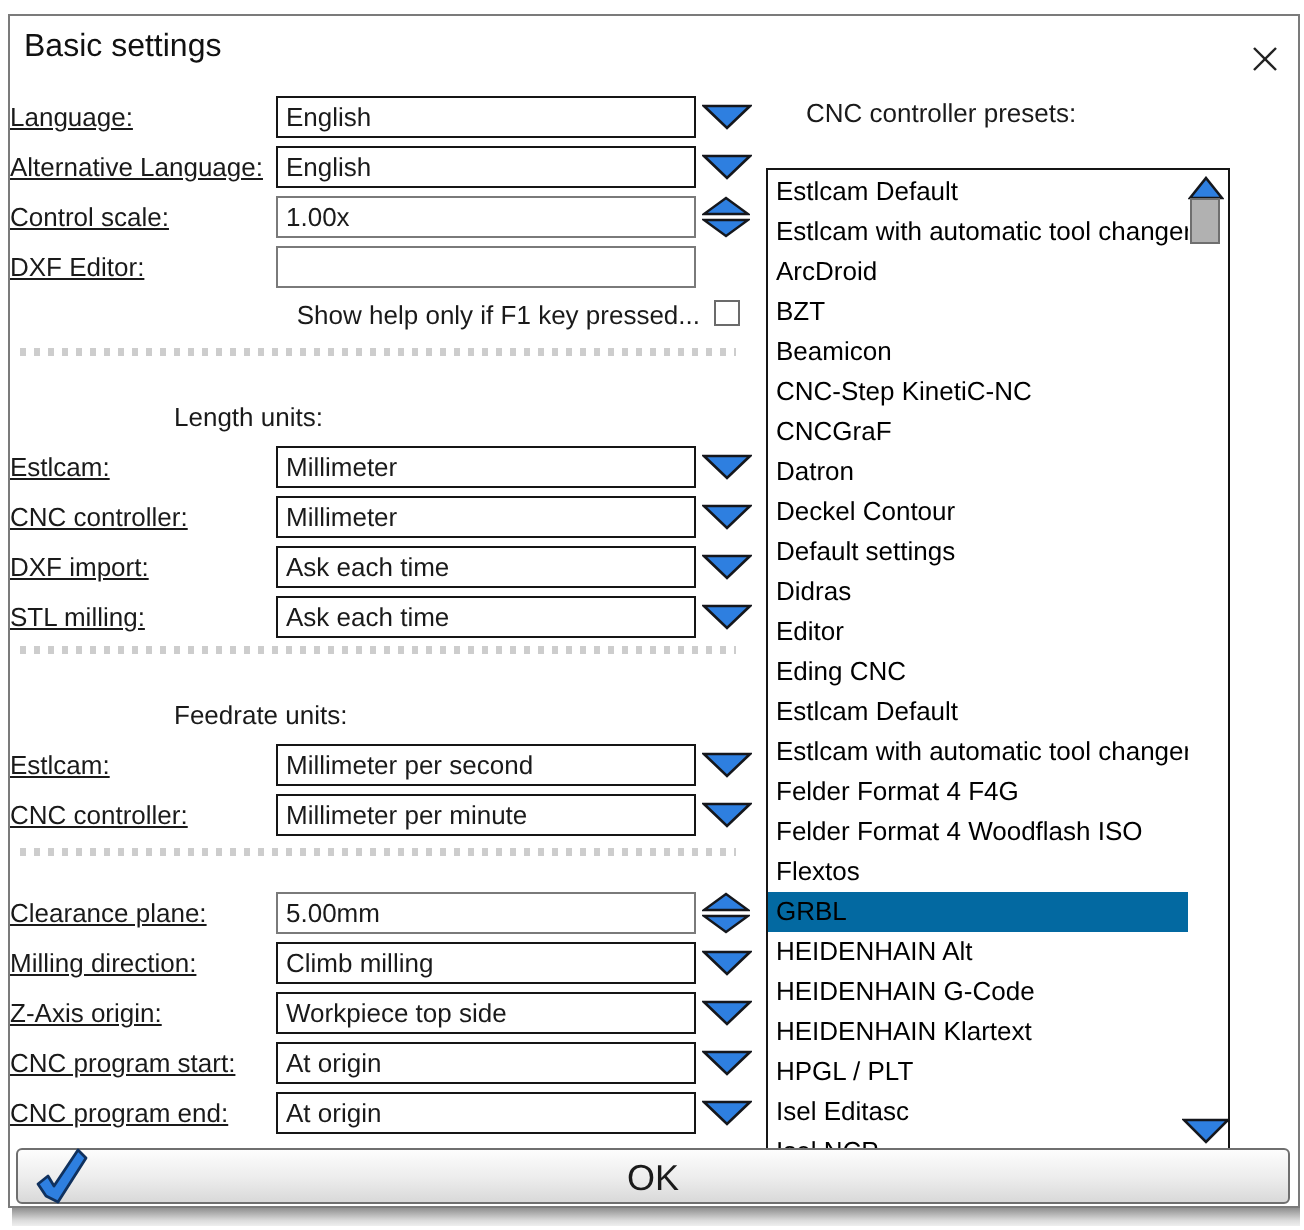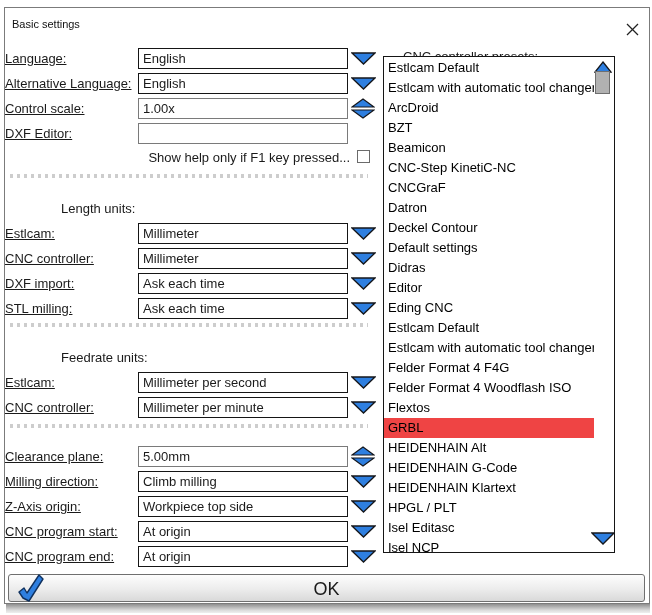--- a/index.html
+++ b/index.html
@@ -11,27 +11,27 @@
   }
   .window {
     position:absolute; left:4px; top:7px; width:646px; height:597px;
     background:#fff; border:1px solid #7b7b7b;
   }
   .shadow {
     position:absolute; left:6px; top:604px; width:644px; height:9px;
     background:linear-gradient(#8f8f8f,#dcdcdc 70%,#efefef);
   }
   .titlebar { position:absolute; left:7px; top:6px; right:6px; height:26px; }
-  .title { font-size:11px; color:#111; line-height:20px; }
+  .title { font-size:16px; color:#111; line-height:20px; }
   .close {
     position:absolute; right:2px; top:6px; width:18px; height:18px;
     display:flex; align-items:center; justify-content:center; cursor:pointer;
   }
   .grp { position:absolute; left:0; }
-  .hdr { font-size:13px; margin-left:56px; margin-bottom:7px; height:14px; line-height:14px; }
+  .hdr { font-size:13px; margin-left:82px; margin-bottom:7px; height:14px; line-height:14px; }
   .row { display:flex; height:21px; margin-bottom:4px; align-items:stretch; }
   .row .lbl {
     width:129px; font-size:13px; line-height:21px;
     white-space:nowrap; overflow:hidden;text-decoration:underline;
   }
   .row .box {
     margin-left:4px; width:210px; height:21px; background:#fff;
     font-size:13px; line-height:19px; padding-left:4px; overflow:hidden; white-space:nowrap;
   }
   .box.combo { border:1px solid #151515; }
@@ -42,29 +42,29 @@
     display:flex; justify-content:flex-end; gap:7px;
   }
   .helprow .txt { font-size:13px; color:#1a1a1a; }
   .checkbox { width:13px; height:13px; border:1px solid #6b6b6b; background:#fff; cursor:pointer; }
   .sep {
     position:absolute; left:5px; width:358px; height:4px;
     background:repeating-linear-gradient(90deg,#cdcdcd 0 3px,transparent 3px 7px);
   }
   .presets-label { position:absolute; left:398px; top:41px; font-size:13px; }
   .listbox {
-    position:absolute; left:378px; top:48px; width:232px; height:497px;
+    position:absolute; left:378px; top:76px; width:232px; height:497px;
     border:1px solid #151515; background:#fff; overflow:hidden;padding-left:12px;
   }
   .items { position:absolute; left:0; top:1px; right:20px; bottom:0; }
   .item {
     height:20px; line-height:20px; font-size:13px; padding-left:4px;
     white-space:nowrap; overflow:hidden; cursor:default; color:#000;
   }
-  .item.selected { background:#ef4444; }
+  .item.selected { background:#0369a1; }
   .scrollbar { position:absolute; top:0; right:1px; width:20px; bottom:0; }
   .sb-up { position:absolute; top:2px; left:1px; cursor:pointer; }
   .sb-thumb {
     position:absolute; top:14px; left:2px; width:15px; height:23px;
     background:#b1b1b1; border:1px solid #6f6f6f; cursor:pointer;
   }
   .sb-down { position:absolute; bottom:3px; left:-2px; cursor:pointer; }
   .okbtn {
     position:absolute; left:3px; top:566px; width:637px; height:28px;
     border:1px solid #6f6f6f; border-radius:3px;

